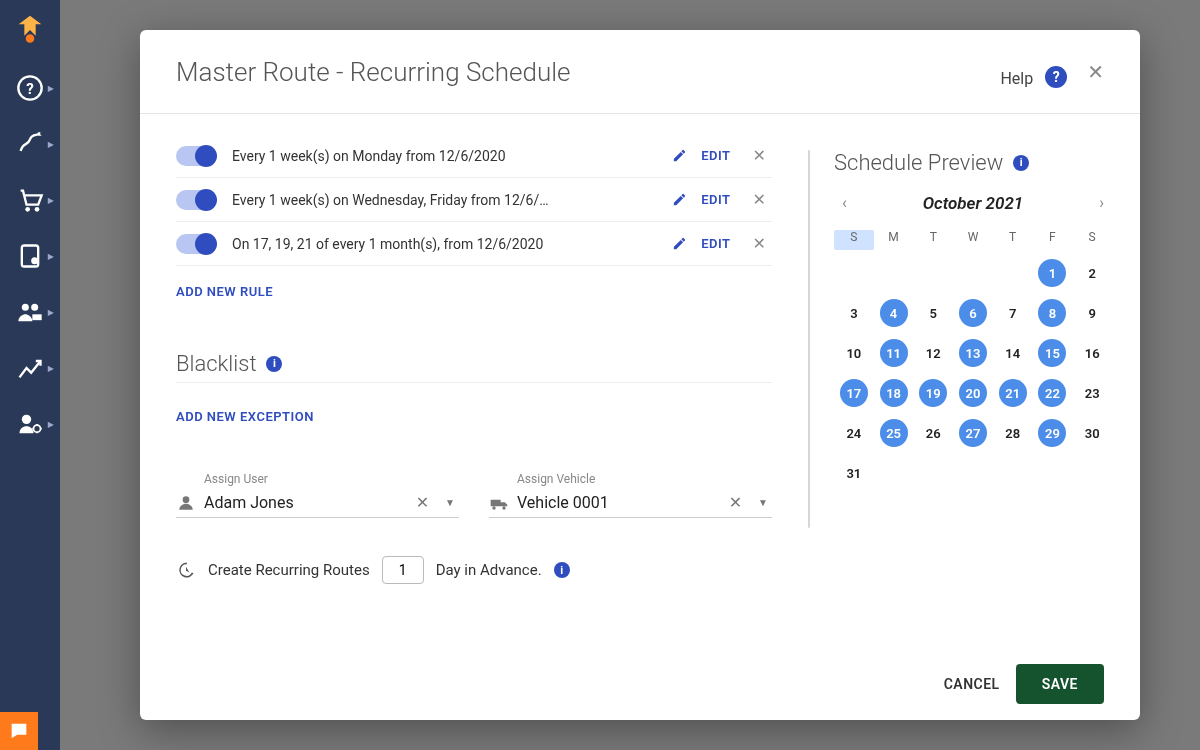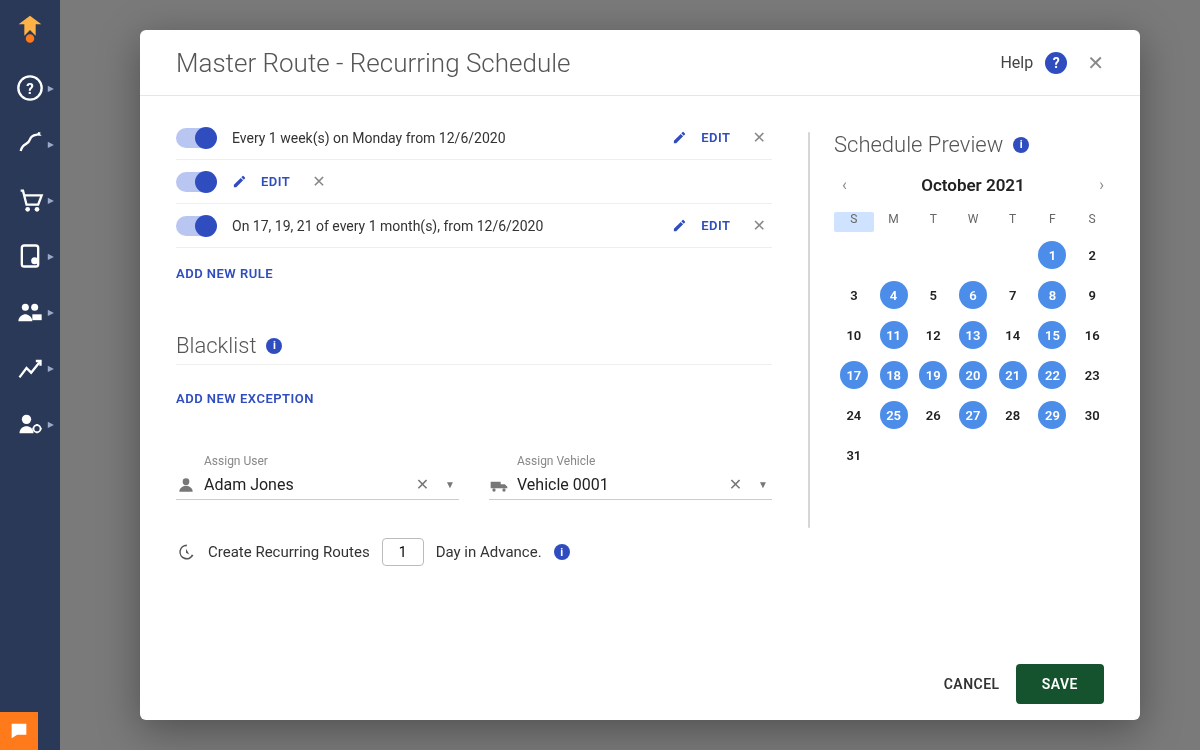--- a/index.html
+++ b/index.html
@@ -8,23 +8,23 @@
   
   .sidebar { position: absolute; left: 0; top: 0; width: 60px; height: 100%; background: #2a3957; display: flex; flex-direction: column; align-items: center; }
   .sidebar-logo { width: 60px; height: 60px; display: flex; align-items: center; justify-content: center; }
   .sidebar-item { width: 60px; height: 56px; display: flex; align-items: center; justify-content: center; color: #fff; position: relative; }
   .sidebar-item svg { width: 28px; height: 28px; fill: #fff; }
   .sidebar-item .caret { position: absolute; right: 6px; top: 50%; transform: translateY(-50%); font-size: 8px; color: #9aa8c9; }
   .chat-fab { position: absolute; left: 0; bottom: 0; width: 38px; height: 38px; background: #ff7a1a; display: flex; align-items: center; justify-content: center; }
 
   
   .modal { position: absolute; left: 140px; top: 30px; width: 1000px; height: 690px; background: #fff; border-radius: 6px; box-shadow: 0 10px 40px rgba(0,0,0,0.35); display: flex; flex-direction: column; }
-  .modal-header { height: 66px; display: flex; align-items: center; justify-content: space-between; padding: 0 28px 0 36px; border-bottom: 1px solid #e5e5e5; }
+  .modal-header { height: 84px; display: flex; align-items: center; justify-content: space-between; padding: 0 28px 0 36px; border-bottom: 1px solid #e5e5e5; }
   .modal-title { font-size: 26px; font-weight: 300; color: #555; }
-  .modal-header-right { display: flex; align-items: center; gap: 12px; }
+  .modal-header-right { display: flex; align-items: flex-end; gap: 12px; }
   .help-text { font-size: 16px; color: #444; }
   .icon-circle-blue { width: 22px; height: 22px; border-radius: 50%; background: #2f4dbf; color: #fff; font-size: 14px; font-weight: bold; display: inline-flex; align-items: center; justify-content: center; }
   .close-x { font-size: 20px; color: #888; cursor: pointer; padding: 4px 8px; }
 
   .modal-body { flex: 1; display: flex; overflow: hidden; }
   .left-panel { flex: 1; padding: 20px 36px 0 36px; overflow-y: auto; position: relative; }
   .divider-v { width: 2px; background: #d6d6d6; margin: 36px 0 120px 0; border-radius: 2px; }
   .right-panel { width: 330px; padding: 36px 28px 0 24px; }
 
   
@@ -55,21 +55,21 @@
 
   
   .advance-row { display: flex; align-items: center; gap: 12px; margin-top: 38px; font-size: 15px; color: #333; }
   .advance-row svg { width: 20px; height: 20px; fill: #555; }
   .advance-input { width: 42px; height: 28px; border: 1px solid #bbb; border-radius: 4px; text-align: center; font-size: 14px; }
 
   
   .preview-title { font-size: 22px; font-weight: 300; color: #555; display: flex; align-items: center; gap: 10px; margin-bottom: 14px; }
   .cal-header { display: flex; align-items: center; justify-content: space-between; margin-bottom: 14px; }
   .cal-nav { color: #888; font-size: 16px; cursor: pointer; padding: 4px 8px; }
-  .cal-month { font-size: 17px; font-weight: 600; color: #222; }
+  .cal-month { font-size: 17px; font-weight: 600; color: #222; font-style: italic; }
   .cal-grid { display: grid; grid-template-columns: repeat(7, 1fr); gap: 6px 0; text-align: center; }
   .cal-dow { font-size: 12px; color: #666; padding-bottom: 6px; }
   .cal-dow.hl { background: #cfe2ff; border-radius: 2px; }
   .cal-cell { height: 34px; display: flex; align-items: center; justify-content: center; font-size: 13px; font-weight: 600; color: #222; }
   .cal-day { width: 28px; height: 28px; display: flex; align-items: center; justify-content: center; border-radius: 50%; }
   .cal-day.sel { background: #4b8de8; color: #fff; }
 
   
   .modal-footer { height: 72px; display: flex; align-items: center; justify-content: flex-end; gap: 4px; padding: 0 36px; }
   .btn-cancel { font-size: 14px; font-weight: 600; letter-spacing: 0.5px; color: #333; cursor: pointer; padding: 10px 12px; }
@@ -166,20 +166,21 @@
           <svg viewBox="0 0 24 24">
               <path d="M3 17.25V21h3.75l11-11-3.75-3.75-11 11zM20.7 7.05a1 1 0 0 0 0-1.4l-2.35-2.35a1 1 0 0 0-1.4 0L15 5.25 18.75 9l1.95-1.95z"></path>
             </svg>
           <span>EDIT</span>
         </div>
         <span class="row-close">✕</span>
       </div>
 
       <div class="rule-row">
         <div class="toggle on"></div>
+        <div class="rule-text">Every 1 week(s) on Wednesday, Friday from 12/6/…</div>
         <div class="edit-btn">
           <svg viewBox="0 0 24 24">
               <path d="M3 17.25V21h3.75l11-11-3.75-3.75-11 11zM20.7 7.05a1 1 0 0 0 0-1.4l-2.35-2.35a1 1 0 0 0-1.4 0L15 5.25 18.75 9l1.95-1.95z"></path>
             </svg>
           <span>EDIT</span>
         </div>
         <span class="row-close">✕</span>
       </div>
 
       <div class="rule-row">

